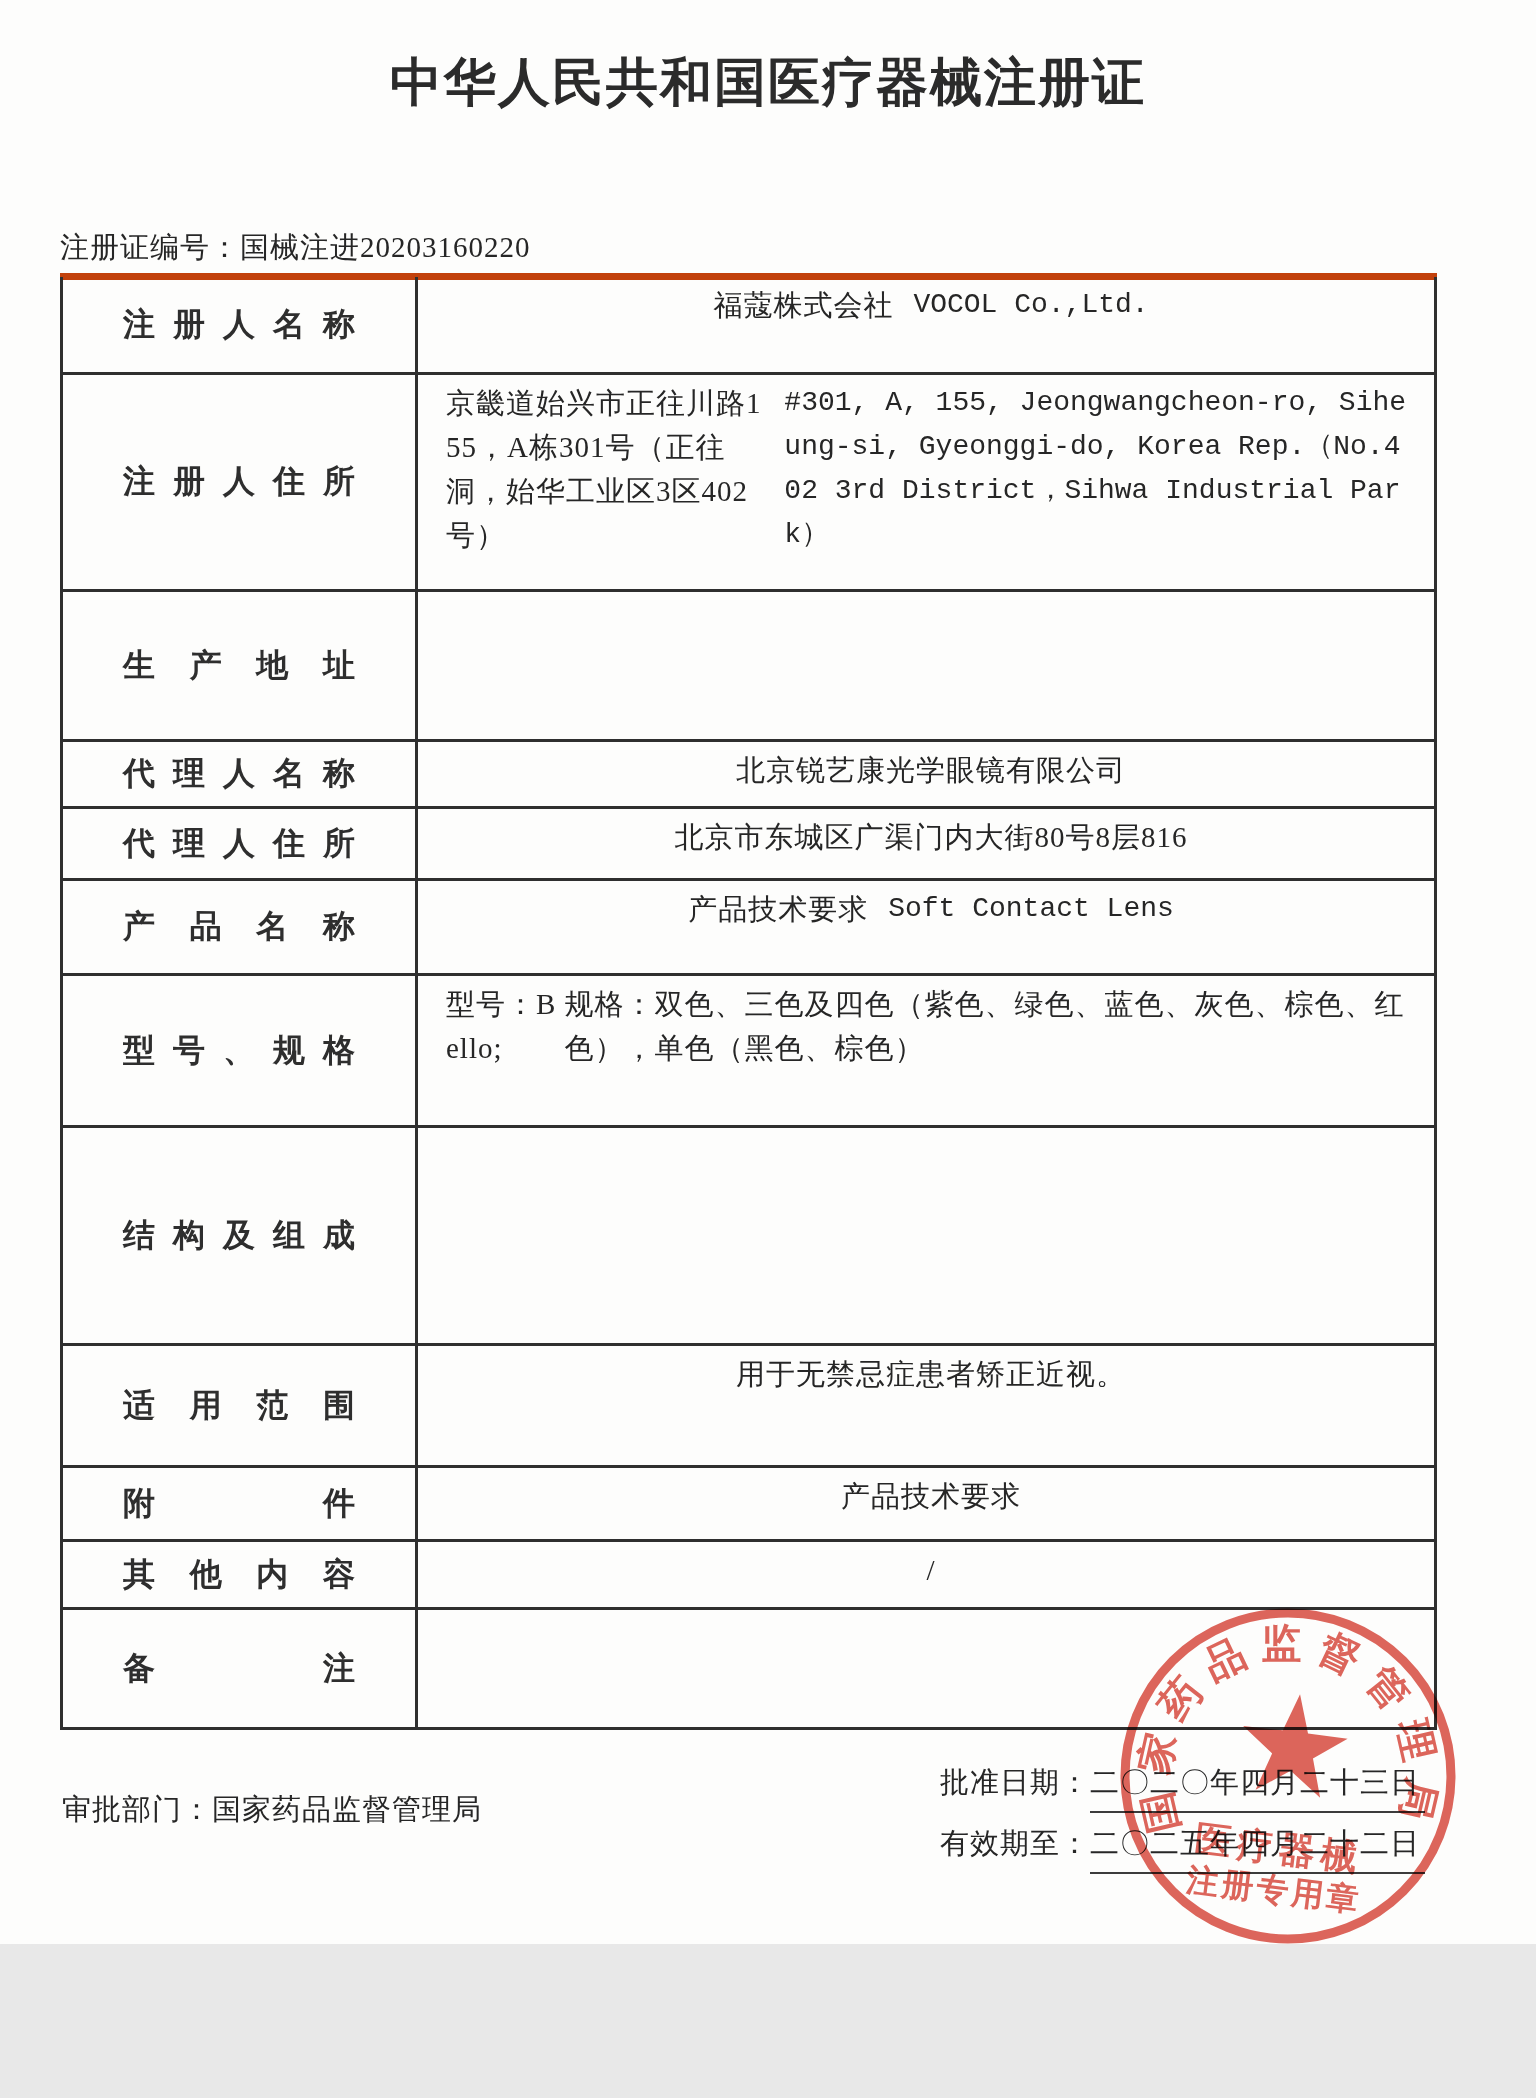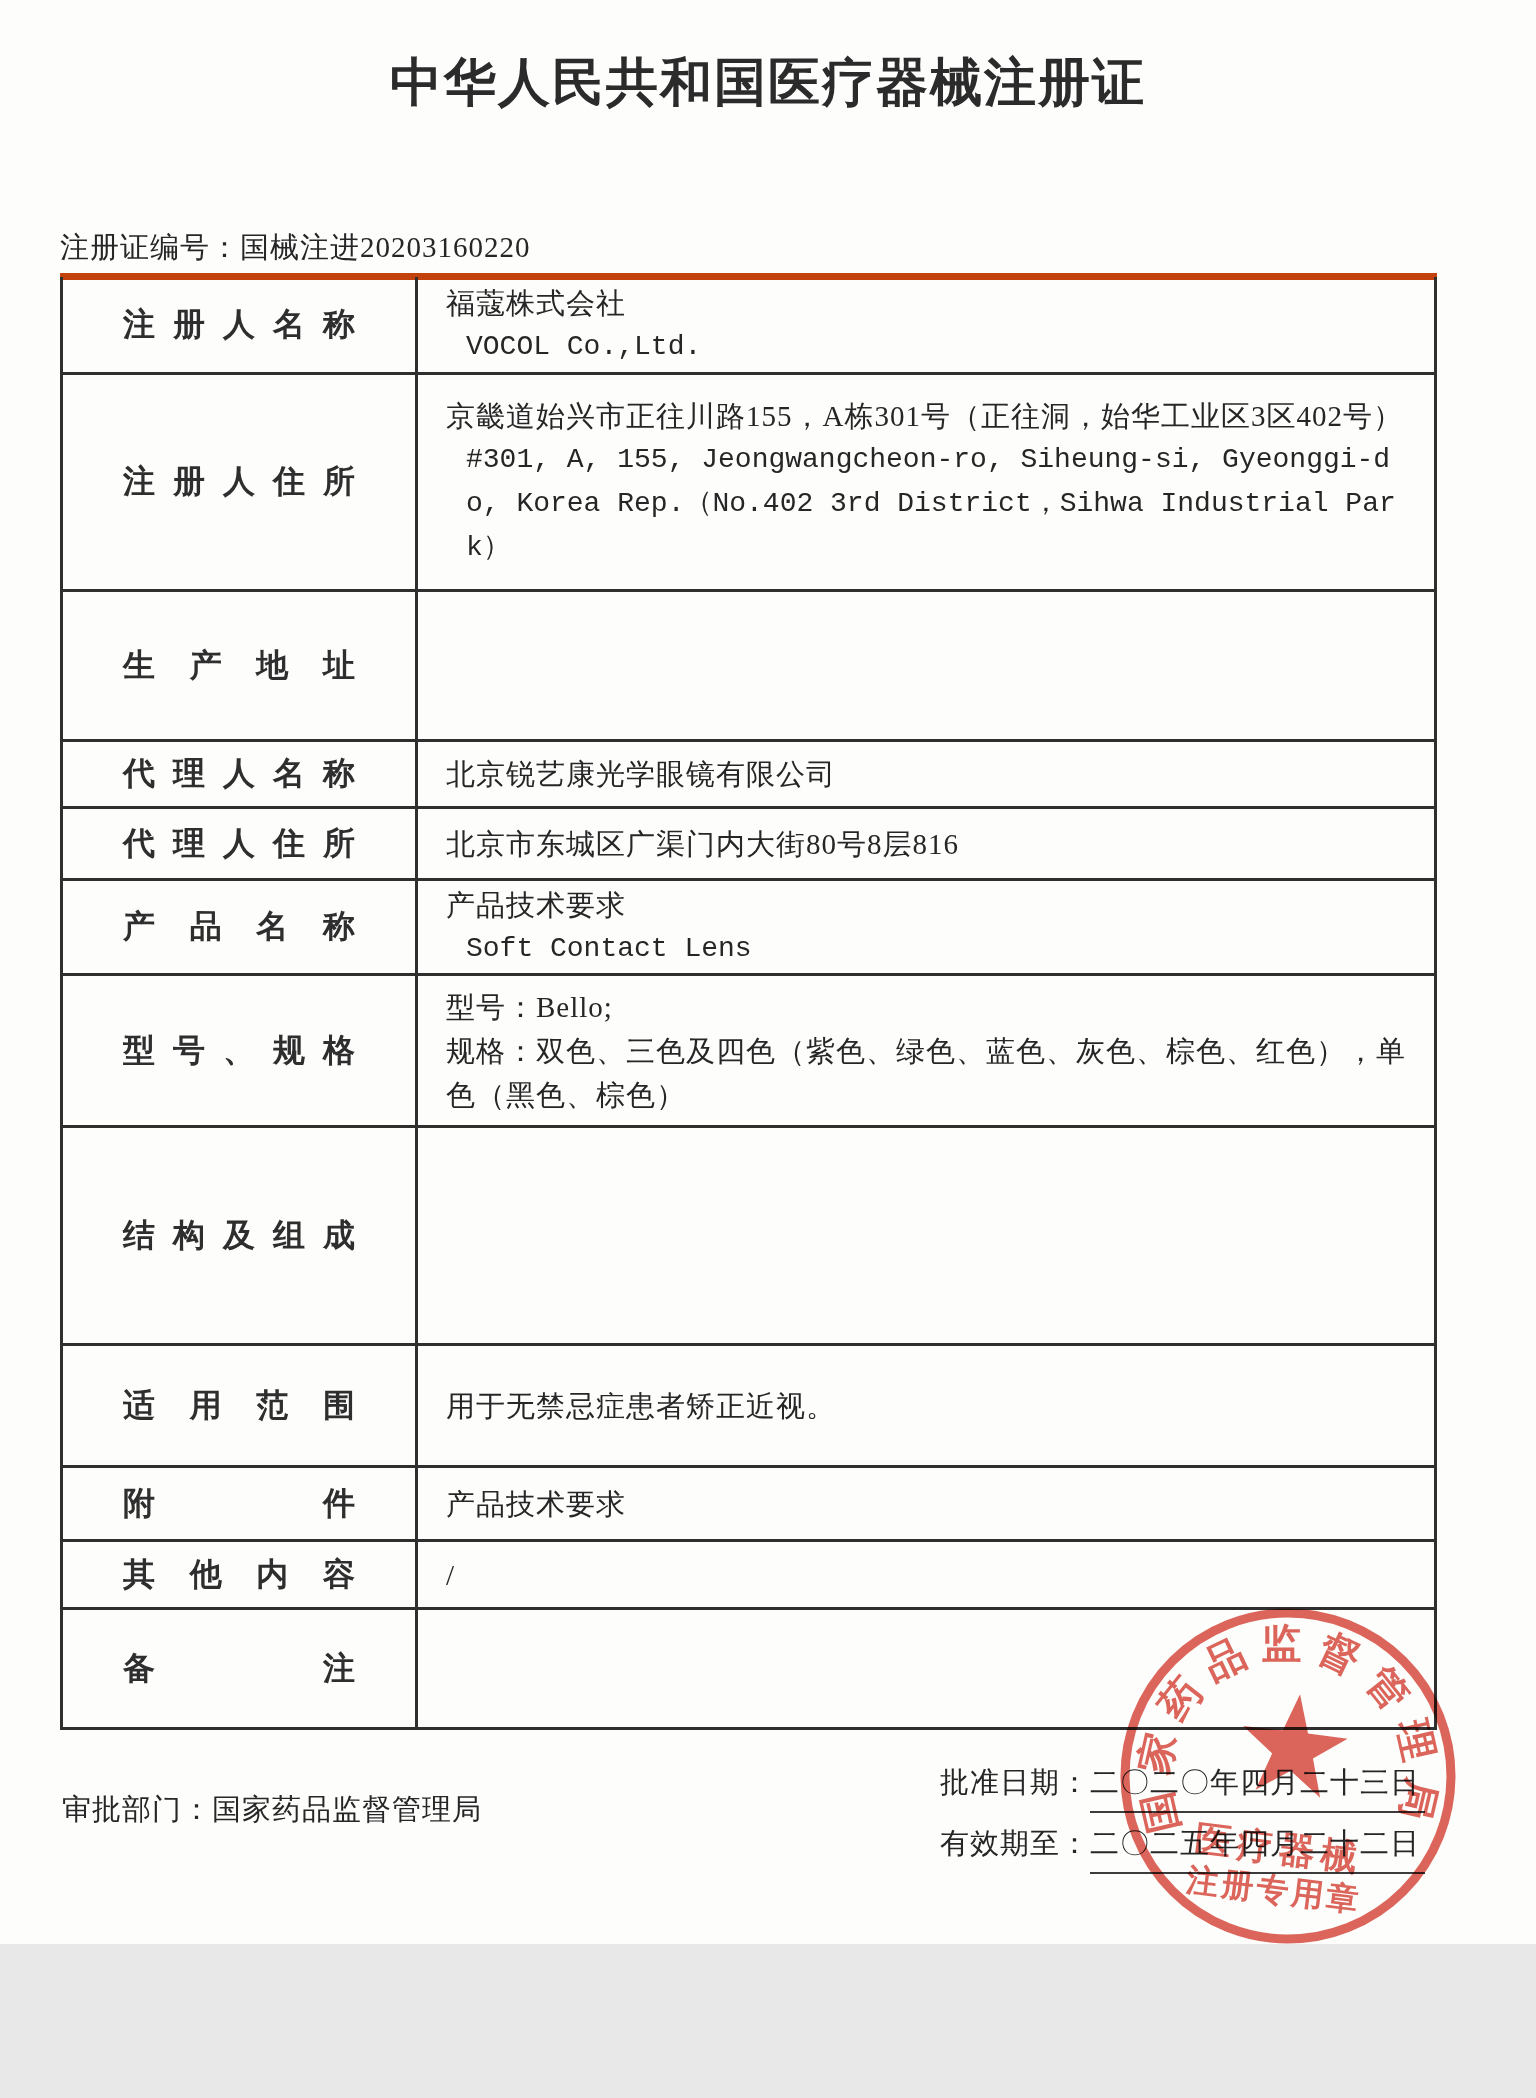--- a/index.html
+++ b/index.html
@@ -47,21 +47,21 @@
   }
   .t-label-inner{
     width:232px;
     display:flex;justify-content:space-between;
     font-family:"Liberation Sans","DejaVu Sans",sans-serif;
     font-size:32px;font-weight:bold;color:#2e2e2e;
   }
   .t-content{
     flex:1;
     padding:6px 18px 6px 28px;
-    display:flex;flex-direction:column;justify-content:center;
+    display:flex;flex-direction:row;justify-content:center;
     font-size:29px;line-height:44px;letter-spacing:1px;
     word-break:break-all;
   }
   .latin{
     font-family:"Liberation Mono","DejaVu Sans Mono",monospace;
     font-size:28px;letter-spacing:0;margin-left:20px;
   }
   
   .rh0{height:98px}.rh1{height:217px}.rh2{height:150px}.rh3{height:67px}
   .rh4{height:72px}.rh5{height:95px}.rh6{height:152px}.rh7{height:218px}

